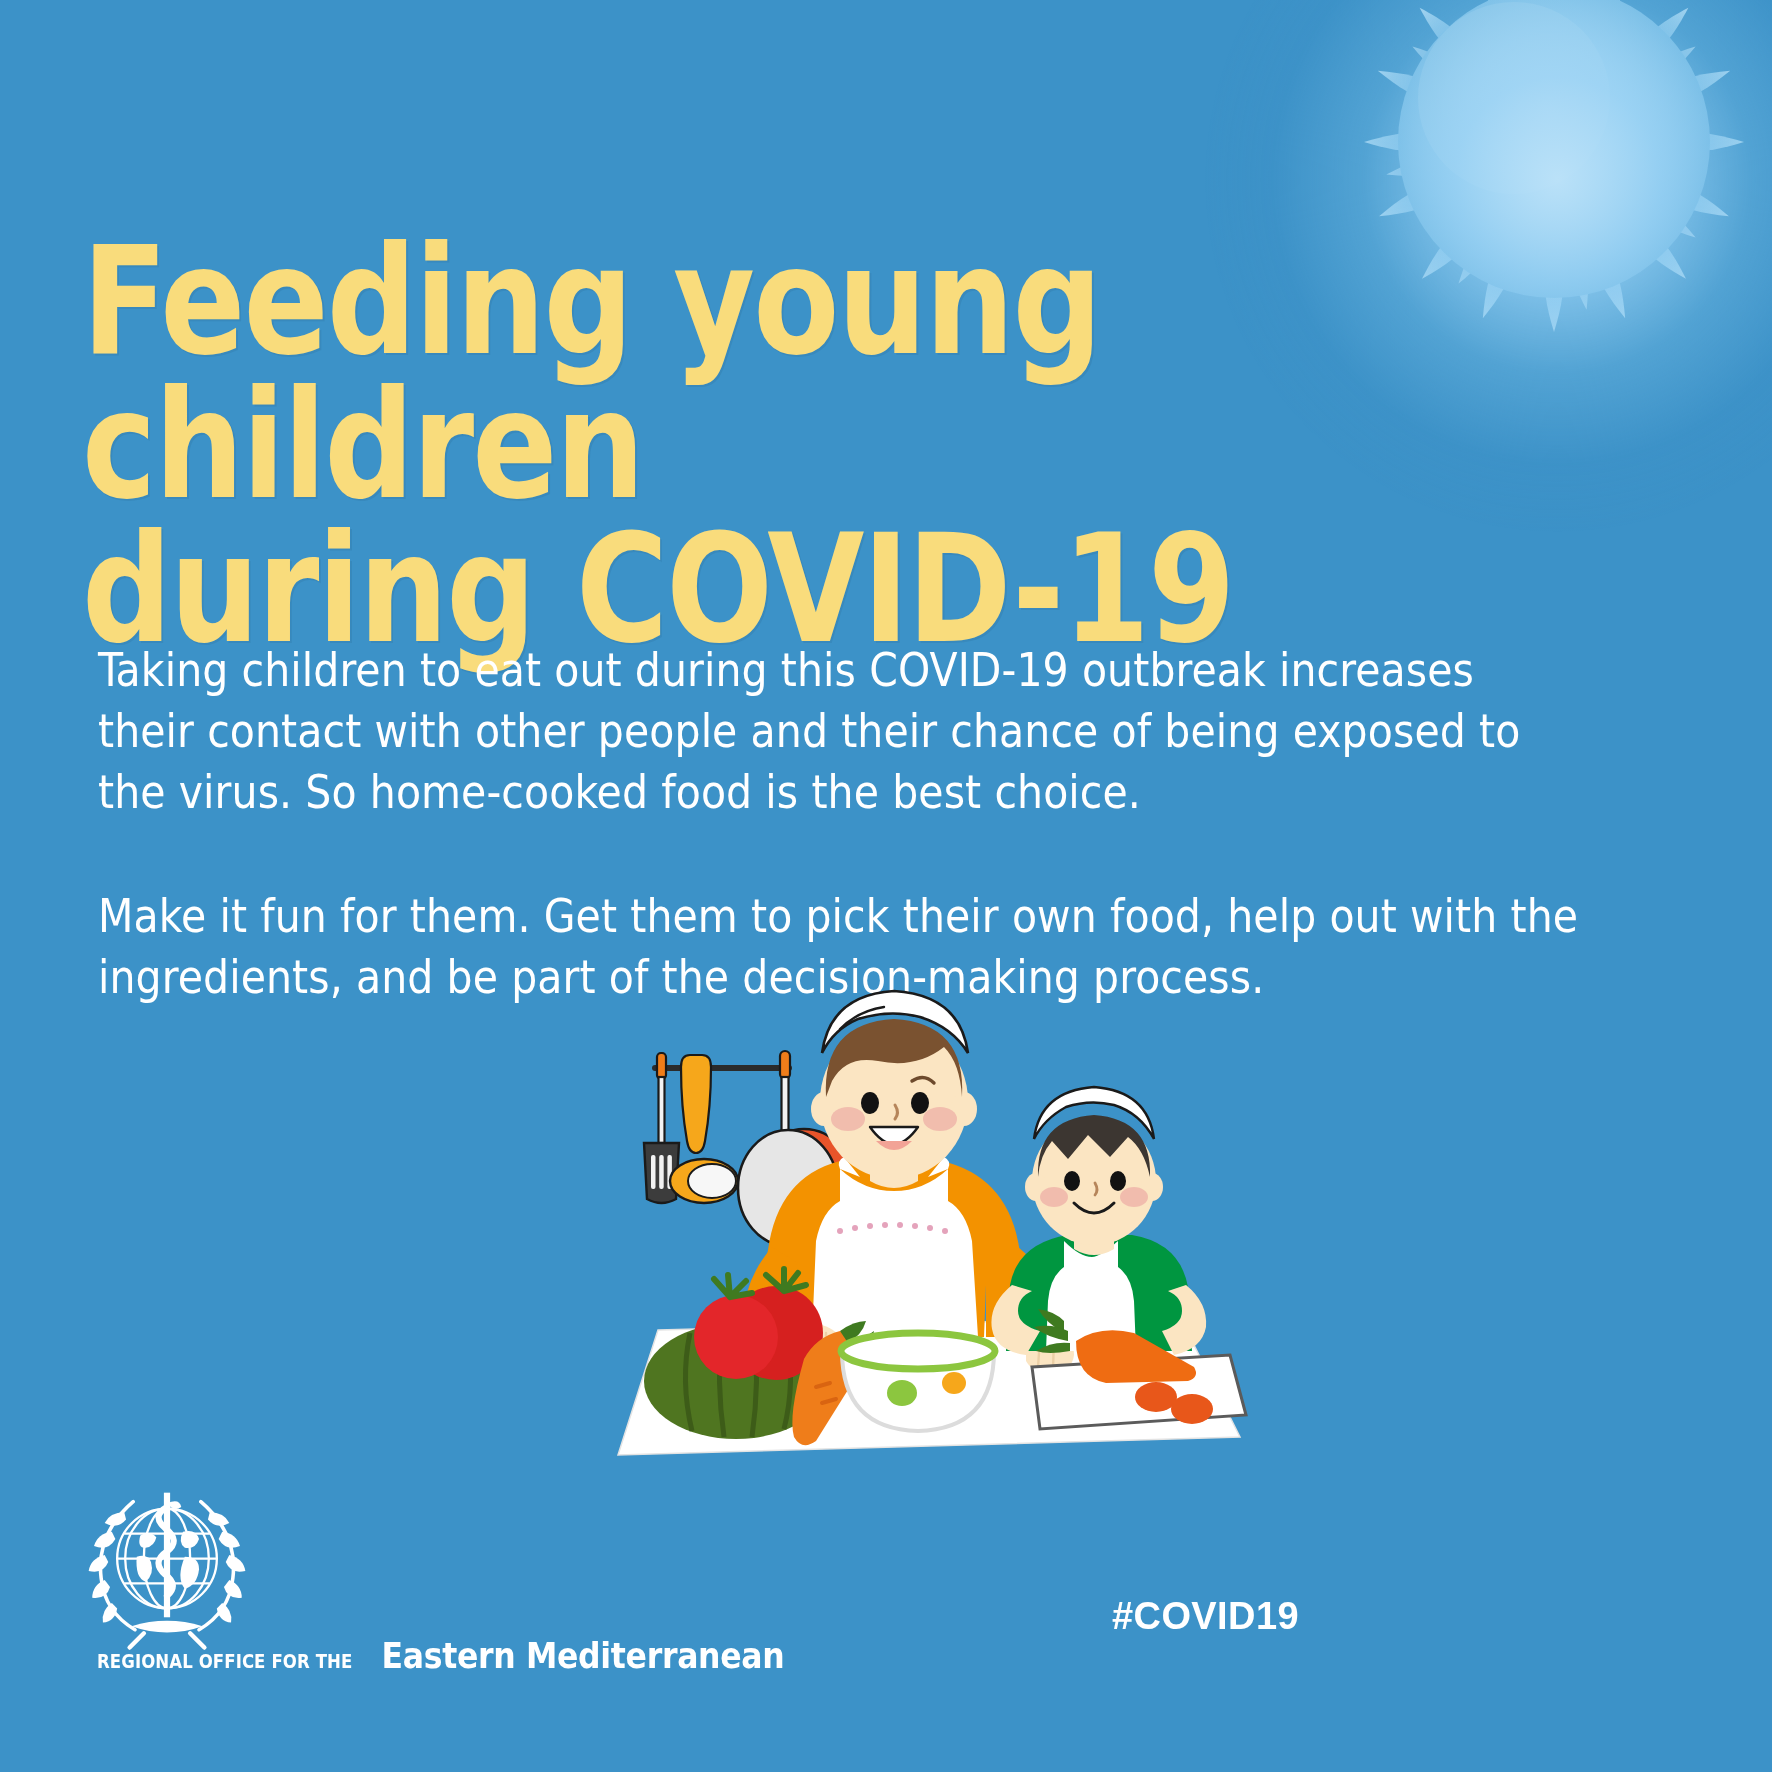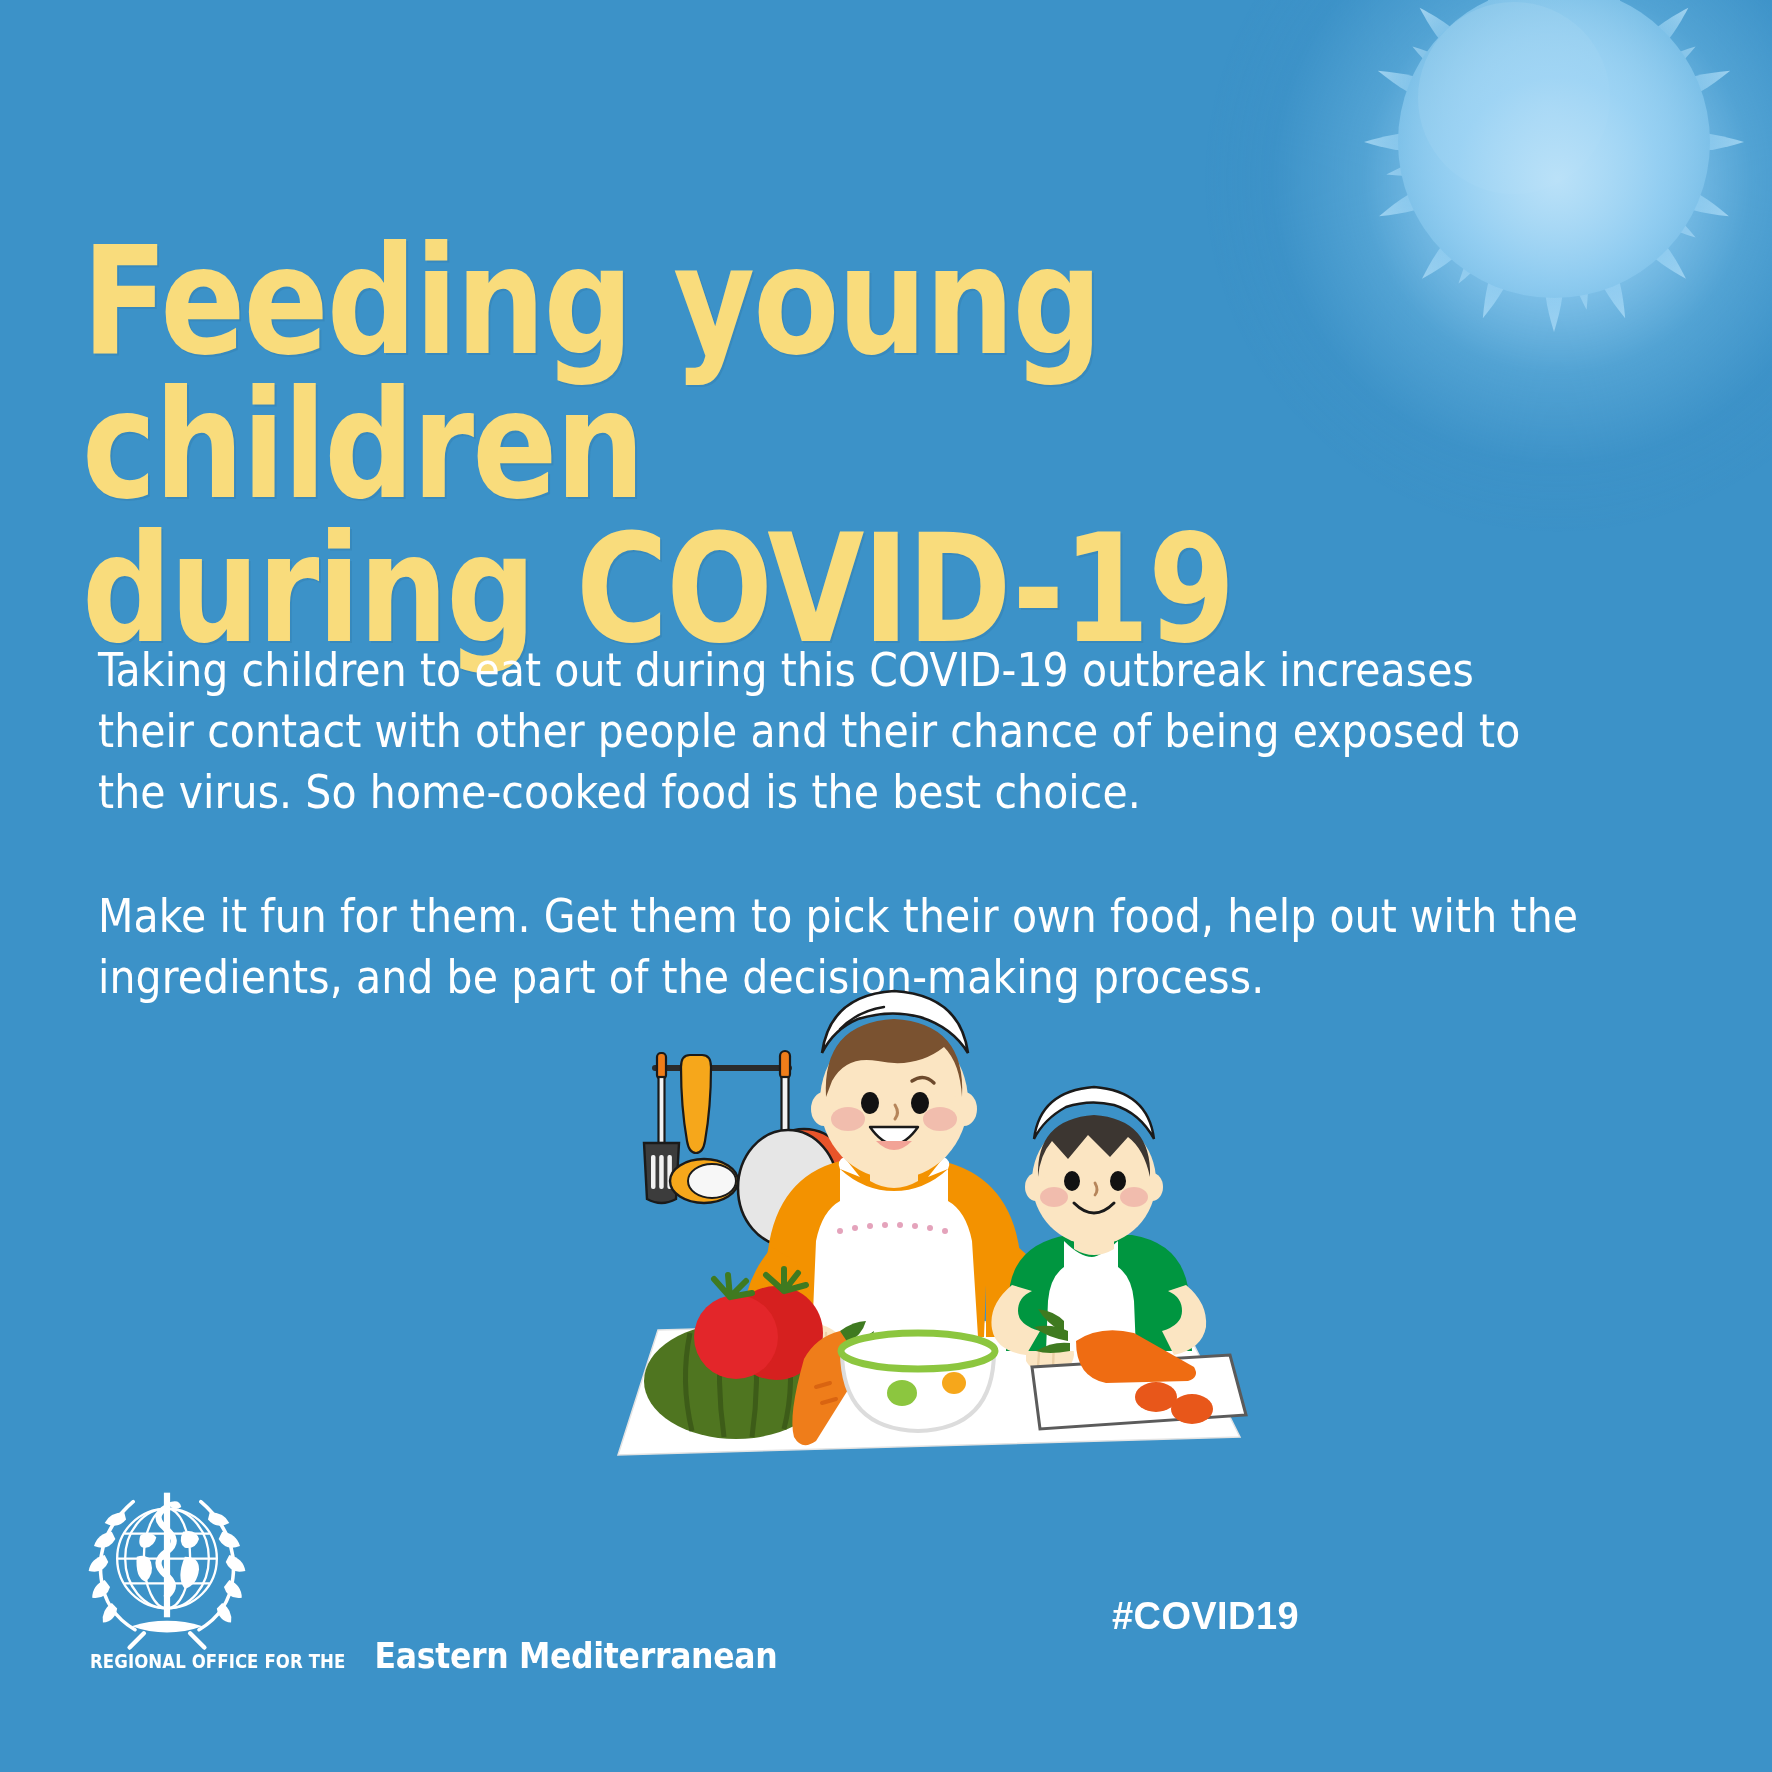--- a/index.html
+++ b/index.html
@@ -61,21 +61,21 @@
   
   .who-logo{position:absolute;left:78px;top:1482px;width:520px;height:210px;}
   .who-emblem{position:absolute;left:0;top:0;width:178px;height:178px;}
   .who-emblem svg{display:block;width:178px;height:178px;}
   .who-words{position:absolute;left:196px;top:4px;width:320px;}
   .who-line{
     color:#fff;font-weight:bold;font-size:49px;line-height:1.01;letter-spacing:-.4px;
     font-family:"Liberation Sans",sans-serif;
   }
   .who-rule{margin-top:6px;width:300px;height:3px;background:#fff;opacity:.95;}
-  .who-region{position:absolute;left:12px;top:154px;width:520px;white-space:nowrap;}
+  .who-region{position:absolute;left:19px;top:154px;width:520px;white-space:nowrap;}
   .who-region .pre{
     display:inline-block;color:#fff;font-weight:bold;font-size:20px;letter-spacing:.1px;
     font-family:"DejaVu Sans Condensed","Liberation Sans Narrow","Liberation Sans",sans-serif;
     transform:scaleX(.92);transform-origin:left bottom;vertical-align:baseline;
   }
   .who-region .em{
     display:inline-block;color:#fff;font-weight:bold;font-size:35px;letter-spacing:-.3px;
     font-family:"DejaVu Sans Condensed","Liberation Sans Narrow","Liberation Sans",sans-serif;
     margin-left:7px;vertical-align:baseline;
   }

